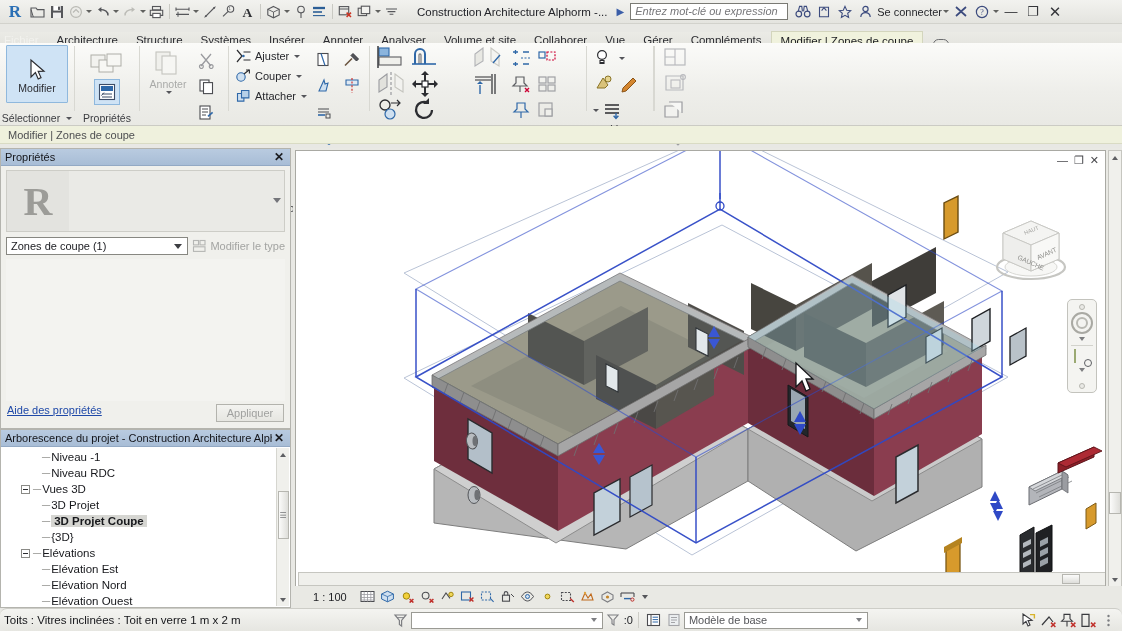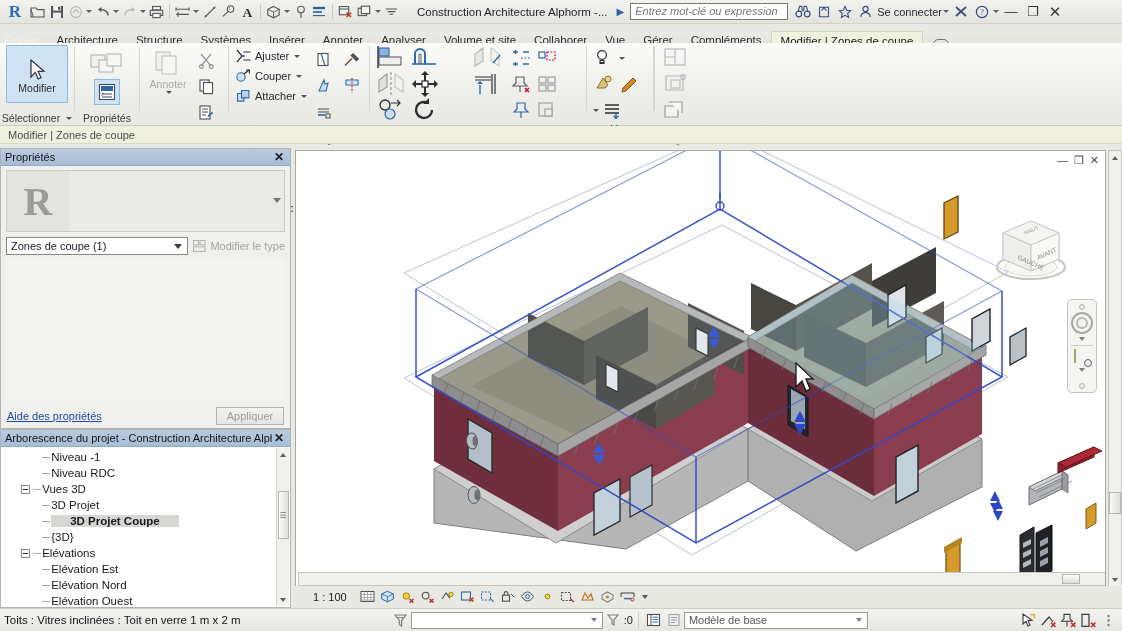--- a/index.html
+++ b/index.html
@@ -178,21 +178,21 @@
   }
   .combo .val { flex: 1; white-space: nowrap; overflow: hidden; }
   .combo .arr {
     border-left: 4px solid transparent; border-right: 4px solid transparent;
     border-top: 5px solid #3d3e42; margin-right: 3px;
   }
   .editbtn { display: flex; align-items: center; gap: 3px; font-size: 11px; color: #a3a4a2; white-space: nowrap; }
   .prop-blank { margin: 4px 5px 0 5px; height: 142px; background: #f3f3f0; }
   .prop-foot {
     position: absolute; left: 0; bottom: 0; width: 100%; height: 24px;
-    display: flex; align-items: center; padding: 0 6px; gap: 16px;
+    display: flex; align-items: flex-start; padding: 0 6px; gap: 16px;
   }
   .helplink { flex: 1; font-size: 11px; color: #1f49a8; text-decoration: underline; }
   .applybtn {
     width: 68px; height: 18px; background: linear-gradient(#f3f3f0,#e6e6e1);
     border: 1px solid #b3b3ad; font-size: 11px; color: #a0a19f;
     display: flex; align-items: center; justify-content: center;
   }
 
   .browser-panel {
     position: absolute; left: 0; top: 429px; width: 291px; height: 179px;
@@ -200,21 +200,21 @@
   }
   .tree { position: absolute; left: 1px; top: 18px; right: 14px; bottom: 1px;
           overflow: hidden; padding-top: 1px; }
   .trow { height: 16px; display: flex; align-items: center; white-space: nowrap; font-size: 11.5px; color: #17181c; }
   .texp { width: 11px; height: 11px; margin-right: 2px; display: inline-flex;
           align-items: center; justify-content: center; flex: none; }
   .tbox { width: 9px; height: 9px; border: 1px solid #8a8a86; background: #fff;
           position: relative; }
   .tbox::before { content: ""; position: absolute; left: 1px; top: 3px; width: 5px; height: 1px; background: #2b2c30; }
   .tlabel { }
-  .tlabel.sel { background: #d6d6d2; font-weight: bold; padding: 0 19px; }
+  .tlabel.sel { background: #d6d6d2; font-weight: bold; padding: 0 3px; }
   .tdash { color: #9a9a96; letter-spacing: -1px; margin-right: 2px; }
   .vscroll {
     position: absolute; right: 1px; top: 18px; bottom: 1px; width: 13px;
     background: #f0f0ec; border-left: 1px solid #d6d6d0;
     display: flex; flex-direction: column; align-items: center;
   }
   .vsbtn { width: 13px; height: 13px; display: flex; align-items: center; justify-content: center; }
   .vsbtn::after { content: ""; border-left: 3px solid transparent; border-right: 3px solid transparent; }
   .vsbtn.up::after { border-bottom: 4px solid #5e5f63; }
   .vsbtn.down::after { border-top: 4px solid #5e5f63; }
@@ -289,21 +289,21 @@
   .vbicons { display: flex; align-items: center; gap: 3px; }
   .vbicon { width: 17px; height: 17px; display: flex; align-items: center; justify-content: center; }
   .vbcar { border-left: 3px solid transparent; border-right: 3px solid transparent;
            border-top: 4px solid #55565a; margin-left: 3px; }
 
   
   .statusbar {
     position: absolute; left: 0; bottom: 0; width: 1122px; height: 23px;
     background: linear-gradient(#f4f4f1,#e6e6e1);
     border-top: 1px solid #cdcdc7;
-    display: flex; align-items: center; padding: 0 4px;
+    display: flex; align-items: center; padding: 0 4px; border-radius: 7px;
   }
   .status-text { font-size: 11.5px; color: #15161a; white-space: nowrap; }
   .sb-sep { width: 1px; height: 16px; background: #cdcdc7; margin: 0 5px; }
   .sb-combo {
     width: 192px; height: 17px; background: #fff; border: 1px solid #9a9a94;
     display: flex; align-items: center; padding: 0 2px 0 4px;
     font-size: 11px; color: #3d3e42;
   }
   .sb-combo .arr {
     margin-left: auto; border-left: 3.5px solid transparent; border-right: 3.5px solid transparent;

